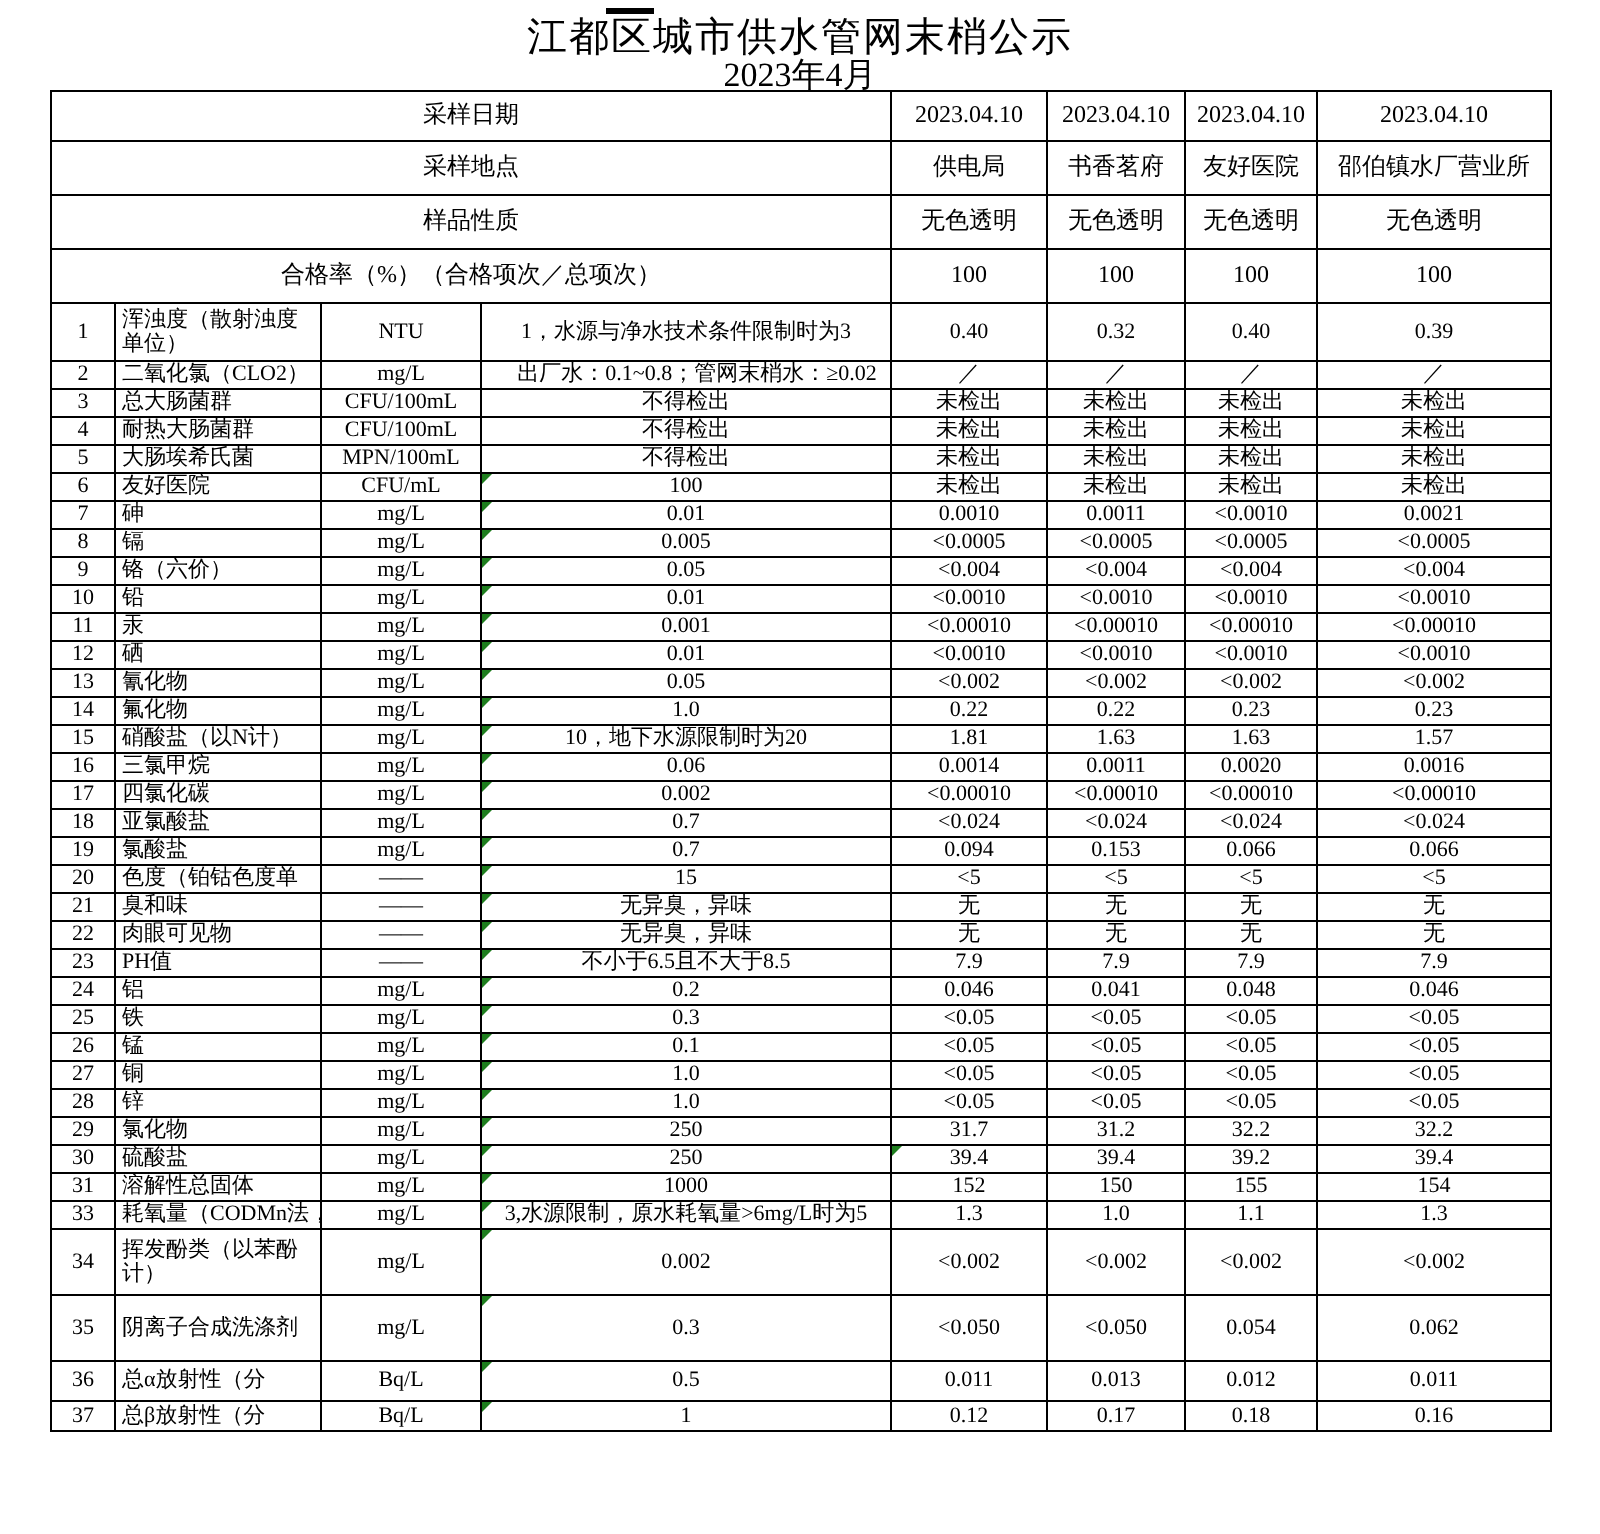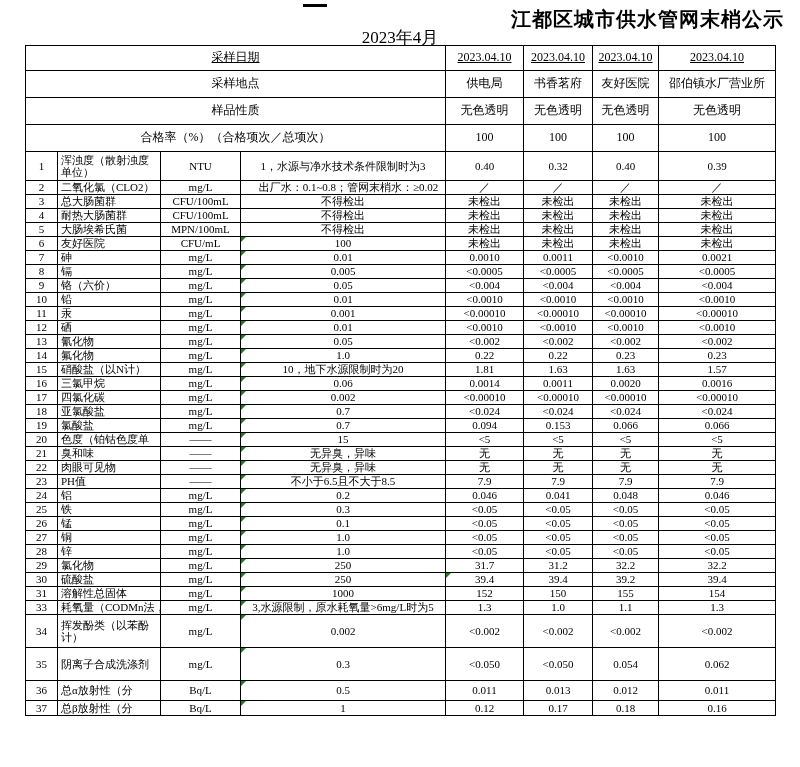--- a/index.html
+++ b/index.html
@@ -4,35 +4,35 @@
 <style>
   * { box-sizing: border-box; }
   html,body { margin:0; padding:0; }
   body {
     width:800px; height:767px; background:#ffffff;
     font-family:"Liberation Serif", serif; color:#000;
     position:relative; overflow:hidden;
   }
   .artifact { position:absolute; top:4px; left:303px; width:24px; height:3px; background:#000; }
   .title {
-    margin:7px 16px 0 0; text-align:right;
+    margin:7px 0 0 0; text-align:center;
     font-family:"Liberation Sans", sans-serif;
-    font-size:20px; font-weight:bold; line-height:24px; letter-spacing:1px;
+    font-size:20px; font-weight:normal; line-height:24px; letter-spacing:1px;
   }
   .subtitle { text-align:center; font-size:17px; line-height:13px; margin:0 0 1px 0; }
   table.report {
     border-collapse:collapse; table-layout:fixed;
     width:750px; margin-left:25px;
   }
   td {
     border:1px solid #000; padding:0 1px; text-align:center; vertical-align:middle;
     font-size:11px; line-height:1.15; overflow:hidden; white-space:nowrap;
   }
   thead td { font-size:12px; }
-  thead tr.r-date  { height:25px;text-decoration:underline; }
+  thead tr.r-date  { height:25px; }
   thead tr.r-site, thead tr.r-nature, thead tr.r-rate, thead tr.r-cols { height:27px; }
   #rows-body tr { height:14px; }
   #rows-body tr:nth-child(1)  { height:29px; }
   #rows-body tr:nth-child(33),
   #rows-body tr:nth-child(34) { height:33px; }
   #rows-body tr:nth-child(35) { height:20px; }
   #rows-body tr:nth-child(36) { height:15px; }
   td.item { text-align:left; padding-left:3px;margin-top:18px; }
   
   #rows-body tr:nth-child(1) td.item,

